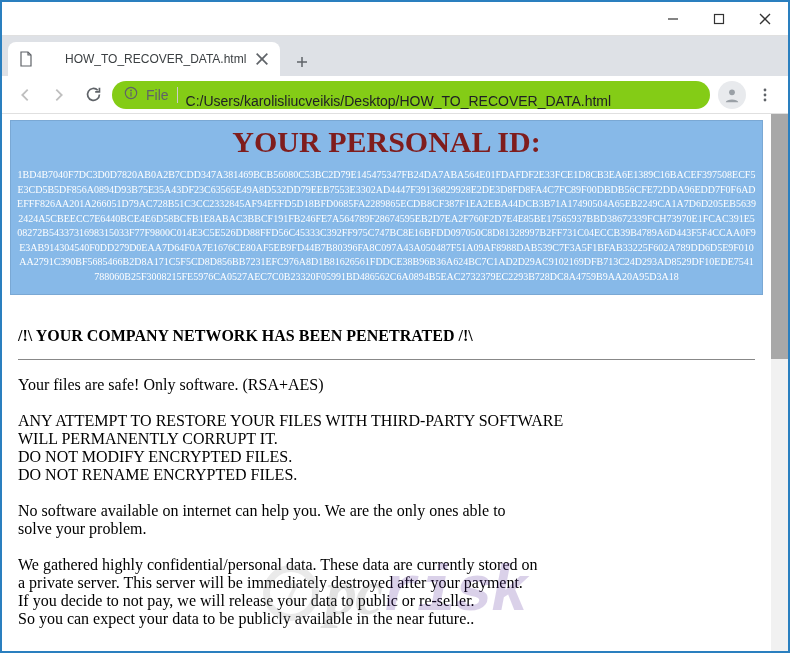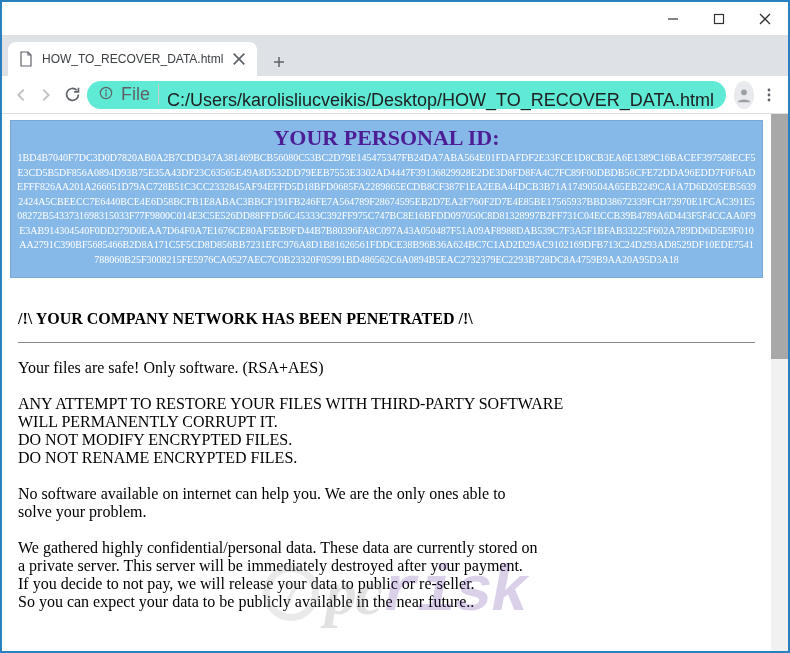--- a/index.html
+++ b/index.html
@@ -53,44 +53,44 @@
   padding: 0 10px;
   min-width: 220px;
   font-size: 12px;
   color: #3c4043;
   gap: 8px;
   position: relative;
 }
 .tab-icon {
   width: 16px; height: 16px; display:flex; align-items:center; justify-content:center;
 }
-.tab-title { flex:1; white-space:nowrap; overflow:hidden; text-overflow:ellipsis; }
+.tab-title { flex:1; white-space:nowrap; overflow:hidden; text-overflow:ellipsis;margin-left:23px; }
 .tab-close { width:16px; height:16px; display:flex; align-items:center; justify-content:center; color:#5f6368; }
 .newtab {
   width: 28px; height:28px; display:flex; align-items:center; justify-content:center;
   margin-left:8px; color:#5f6368; border-radius:50%;
 }
 .addrbar {
   height: 38px;
   background: #fff;
   display: flex;
   align-items: center;
   padding: 0 8px;
   gap: 4px;
   border-bottom: 1px solid #e0e0e0;
 }
 .nav-btn {
   width: 30px; height:30px; display:flex; align-items:center; justify-content:center;
   color:#5f6368; border-radius:50%;
 }
 .nav-btn.disabled { color:#bfbfbf; }
 .omnibox {
-  flex:1; height:28px; background:#5eead4; border-radius:14px;
+  flex:1; height:28px; background:#84cc16; border-radius:14px;
   display:flex; align-items:center; padding:0 12px; gap:8px;
-  font-size:18px; color:#5f6368;text-align:center;
+  font-size:14px; color:#5f6368;
 }
 .omnibox .file-label { color:#5f6368; border-right:1px solid #ccc; padding-right:8px; }
 .omnibox .url { color:#202124; flex:1; white-space:nowrap; overflow:hidden; text-overflow:ellipsis;margin-top:12px; }
 .avatar {
   width:28px; height:28px; border-radius:50%; background:#e8eaed;
   display:flex; align-items:center; justify-content:center; margin-left:4px;
 }
 .menu-btn { width:30px; height:30px; display:flex; align-items:center; justify-content:center; color:#5f6368; }
 .viewport {
   flex:1; position:relative; overflow:hidden; background:#fff;
@@ -109,24 +109,24 @@
 }
 .id-box {
   background:#87b9e8;
   padding: 4px 4px 10px 4px;
   text-align:center;
   margin-bottom: 32px;
   border:1px solid #7aa8d4;
 }
 .id-title {
   font-family:"Times New Roman",serif;
-  color:#4c1d95;
+  color:#7f1d1d;
   font-weight:bold;
-  font-size:22px;
-  margin-bottom:0;
+  font-size:30px;
+  margin-bottom:9px;
 }
 .id-hex {
   font-family:"Times New Roman",serif;
   color:#fff;
   font-size:10px;
   line-height:1.45;
   word-break:break-all;
   padding: 0 2px;
   text-align: center;
 }

